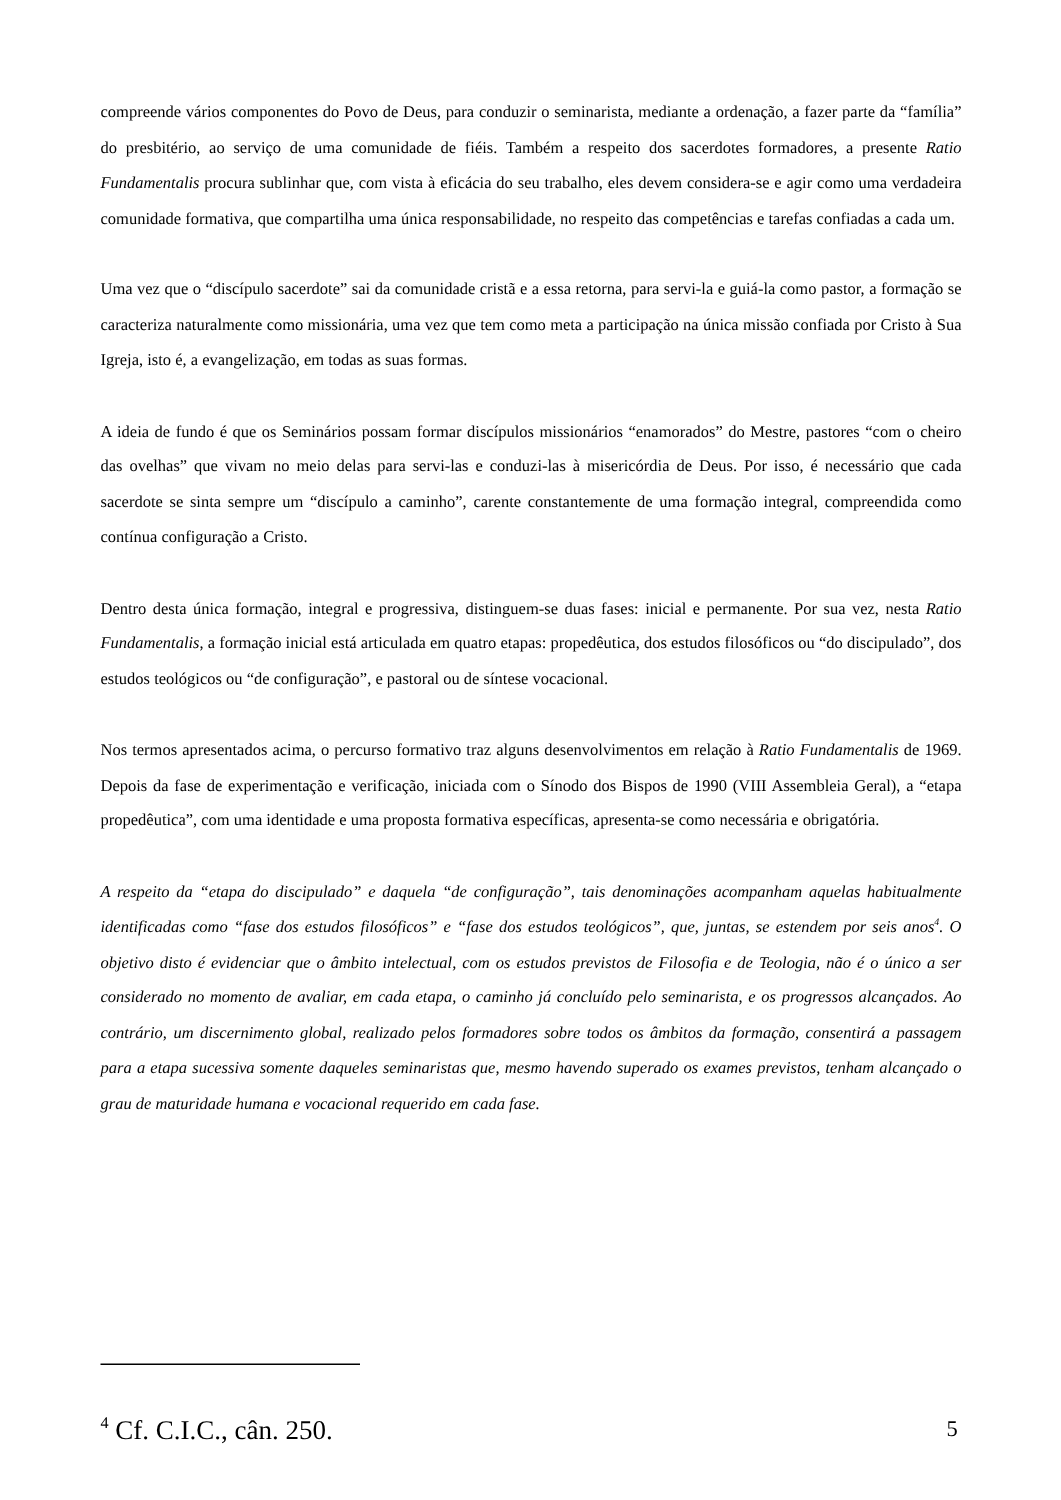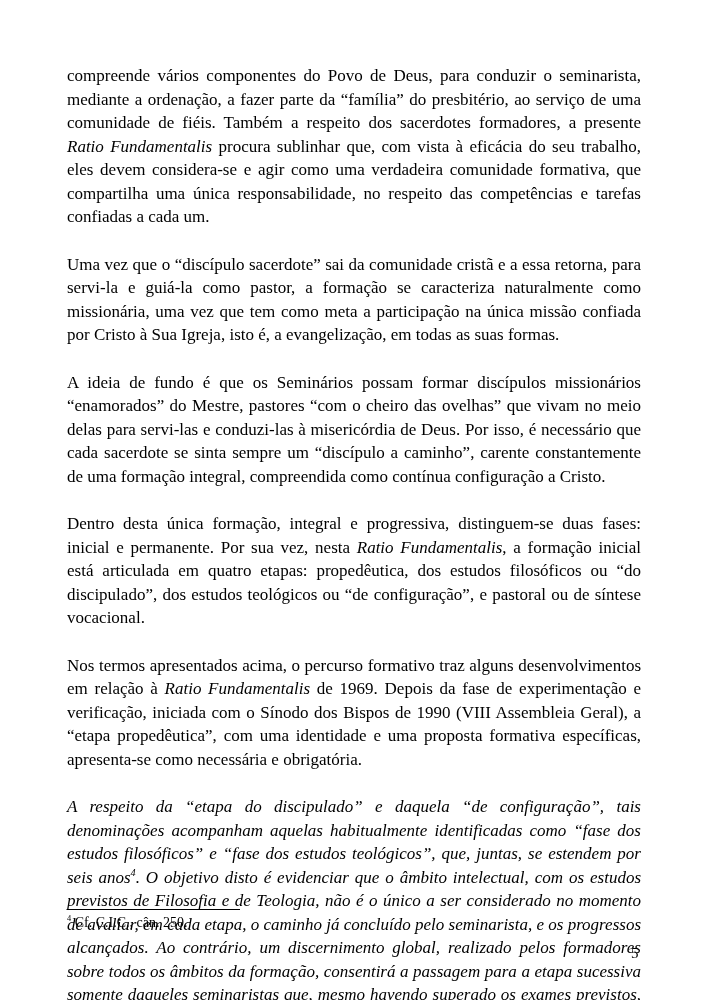--- a/index.html
+++ b/index.html
@@ -1,23 +1,23 @@
 <!DOCTYPE html>
 <html><head>
 <meta charset="utf-8">
 <style>
   html, body { margin:0; padding:0; background:#ffffff; }
   body { width:707px; height:1000px; position:relative; overflow:hidden;
          font-family:"Liberation Serif", "DejaVu Serif", serif; color:#000; }
   .page { position:absolute; left:67px; top:64px; width:574px; }
-  .para { font-size:17px; line-height:23.5px; text-align:justify; margin:0 0 24px 0; }
+  .para { font-size:11px; line-height:23.5px; text-align:justify; margin:0 0 24px 0; }
   .para:last-child { margin-bottom:0;font-style:italic; }
   .para em { font-style:italic; }
   .fn-rule { position:absolute; left:67px; top:909px; width:173px; height:1px; background:#000; }
-  .footnote { position:absolute; left:67px; top:915px; font-size:14px; line-height:16px; }
+  .footnote { position:absolute; left:67px; top:945px; font-size:18px; line-height:16px; }
   .footnote sup, .para sup { font-size:0.6em; vertical-align:super; line-height:0; }
   .page-num { position:absolute; left:631px; top:945px; font-size:15px; }
 </style>
 </head>
 <body>
 
 <div class="page">
   <p class="para">
     <span>compreende vários componentes do Povo de Deus, para conduzir o seminarista, mediante a ordenação, a fazer parte da “família” do presbitério, ao serviço de uma comunidade de fiéis. Também a respeito dos sacerdotes formadores, a presente </span><em>Ratio Fundamentalis</em><span> procura sublinhar que, com vista à eficácia do seu trabalho, eles devem considera-se e agir como uma verdadeira comunidade formativa, que compartilha uma única responsabilidade, no respeito das competências e tarefas confiadas a cada um.</span>
   </p>

